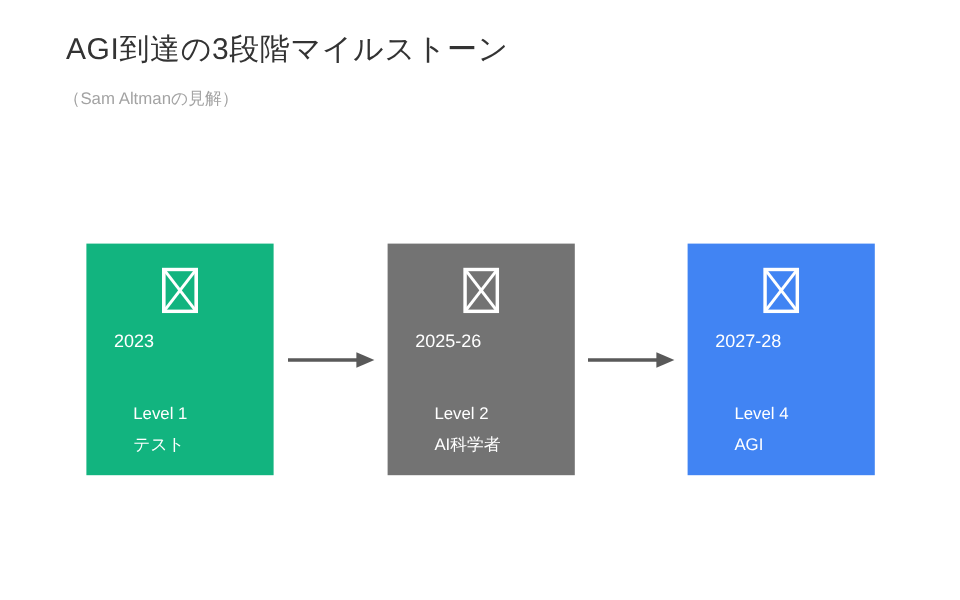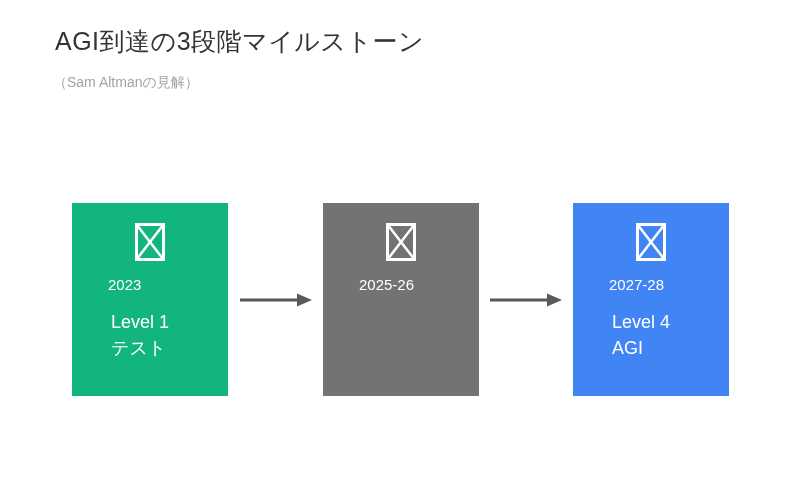--- a/index.html
+++ b/index.html
@@ -49,30 +49,30 @@
     top: 20px;
     left: 50%;
     transform: translateX(-50%);
     width: 30px;
     height: 38px;
     color: #ffffff;
   }
   .stage-year {
     position: absolute;
     top: 72px;
-    left: 36px;
+    left: 23px;
     font-size: 15px;
     line-height: 20px;
     white-space: nowrap;
   }
   .stage-body {
     position: absolute;
-    top: 106px;
+    top: 128px;
     left: 39px;
-    font-size: 18px;
+    font-size: 14px;
     line-height: 26px;
     white-space: nowrap;
   }
   .arrow {
     position: absolute;
     top: 291px;
     width: 74px;
     height: 18px;
     color: var(--arrow, #595959);
   }
@@ -112,20 +112,25 @@
 
   <div class="stage-card stage-2" style="background: #737373;">
     <span class="stage-icon">
       <svg width="30" height="38" viewBox="0 0 30 38">
         <rect x="1.5" y="1.5" width="27" height="35" fill="none" stroke="currentColor" stroke-width="3"></rect>
         <line x1="1.5" y1="1.5" x2="28.5" y2="36.5" stroke="currentColor" stroke-width="2.5"></line>
         <line x1="28.5" y1="1.5" x2="1.5" y2="36.5" stroke="currentColor" stroke-width="2.5"></line>
       </svg>
     </span>
     <div class="stage-year">2025-26</div>
+    <div class="stage-body">
+      <div>Level 2</div>
+      <div>AI科学者</div>
+      <div></div>
+    </div>
   </div>
 
   <span class="arrow arrow-2">
     <svg width="74" height="18" viewBox="0 0 74 18">
       <line x1="1" y1="9" x2="60" y2="9" stroke="currentColor" stroke-width="3"></line>
       <polygon points="58,2.5 73,9 58,15.5" fill="currentColor"></polygon>
     </svg>
   </span>
 
   <div class="stage-card stage-3" style="background: rgb(65, 132, 243);">

